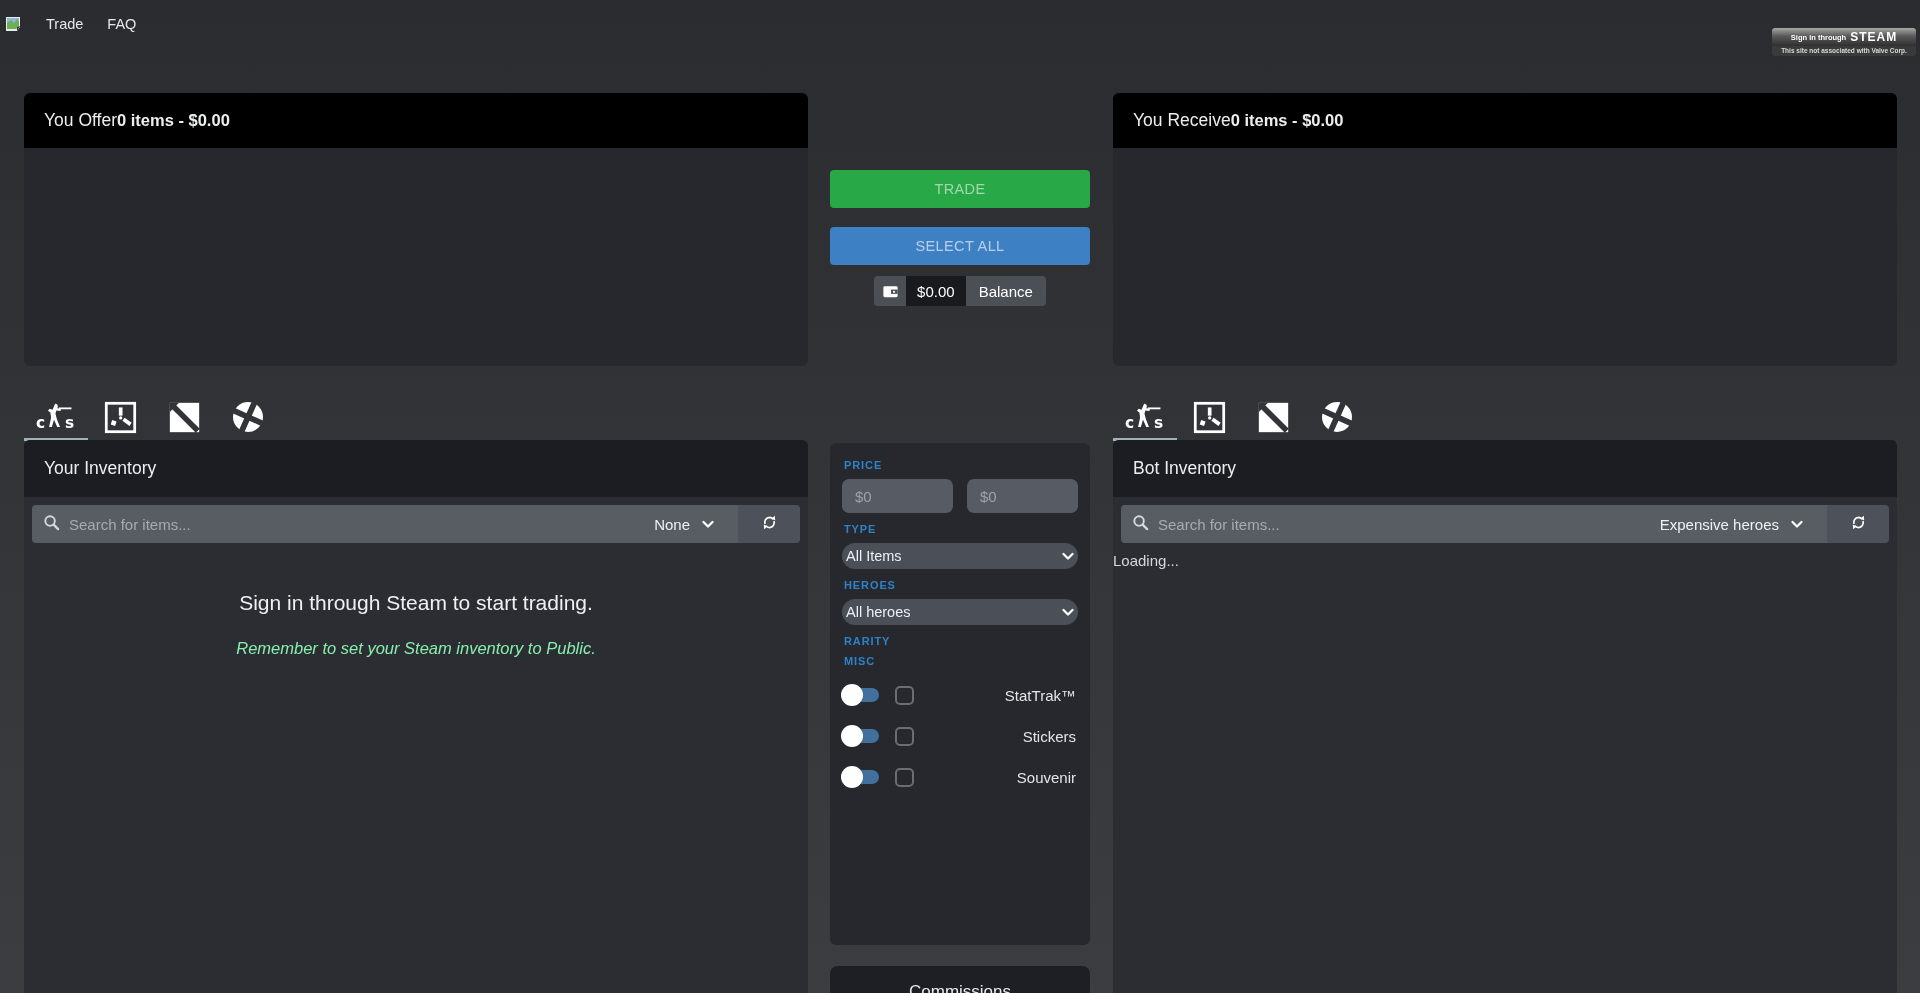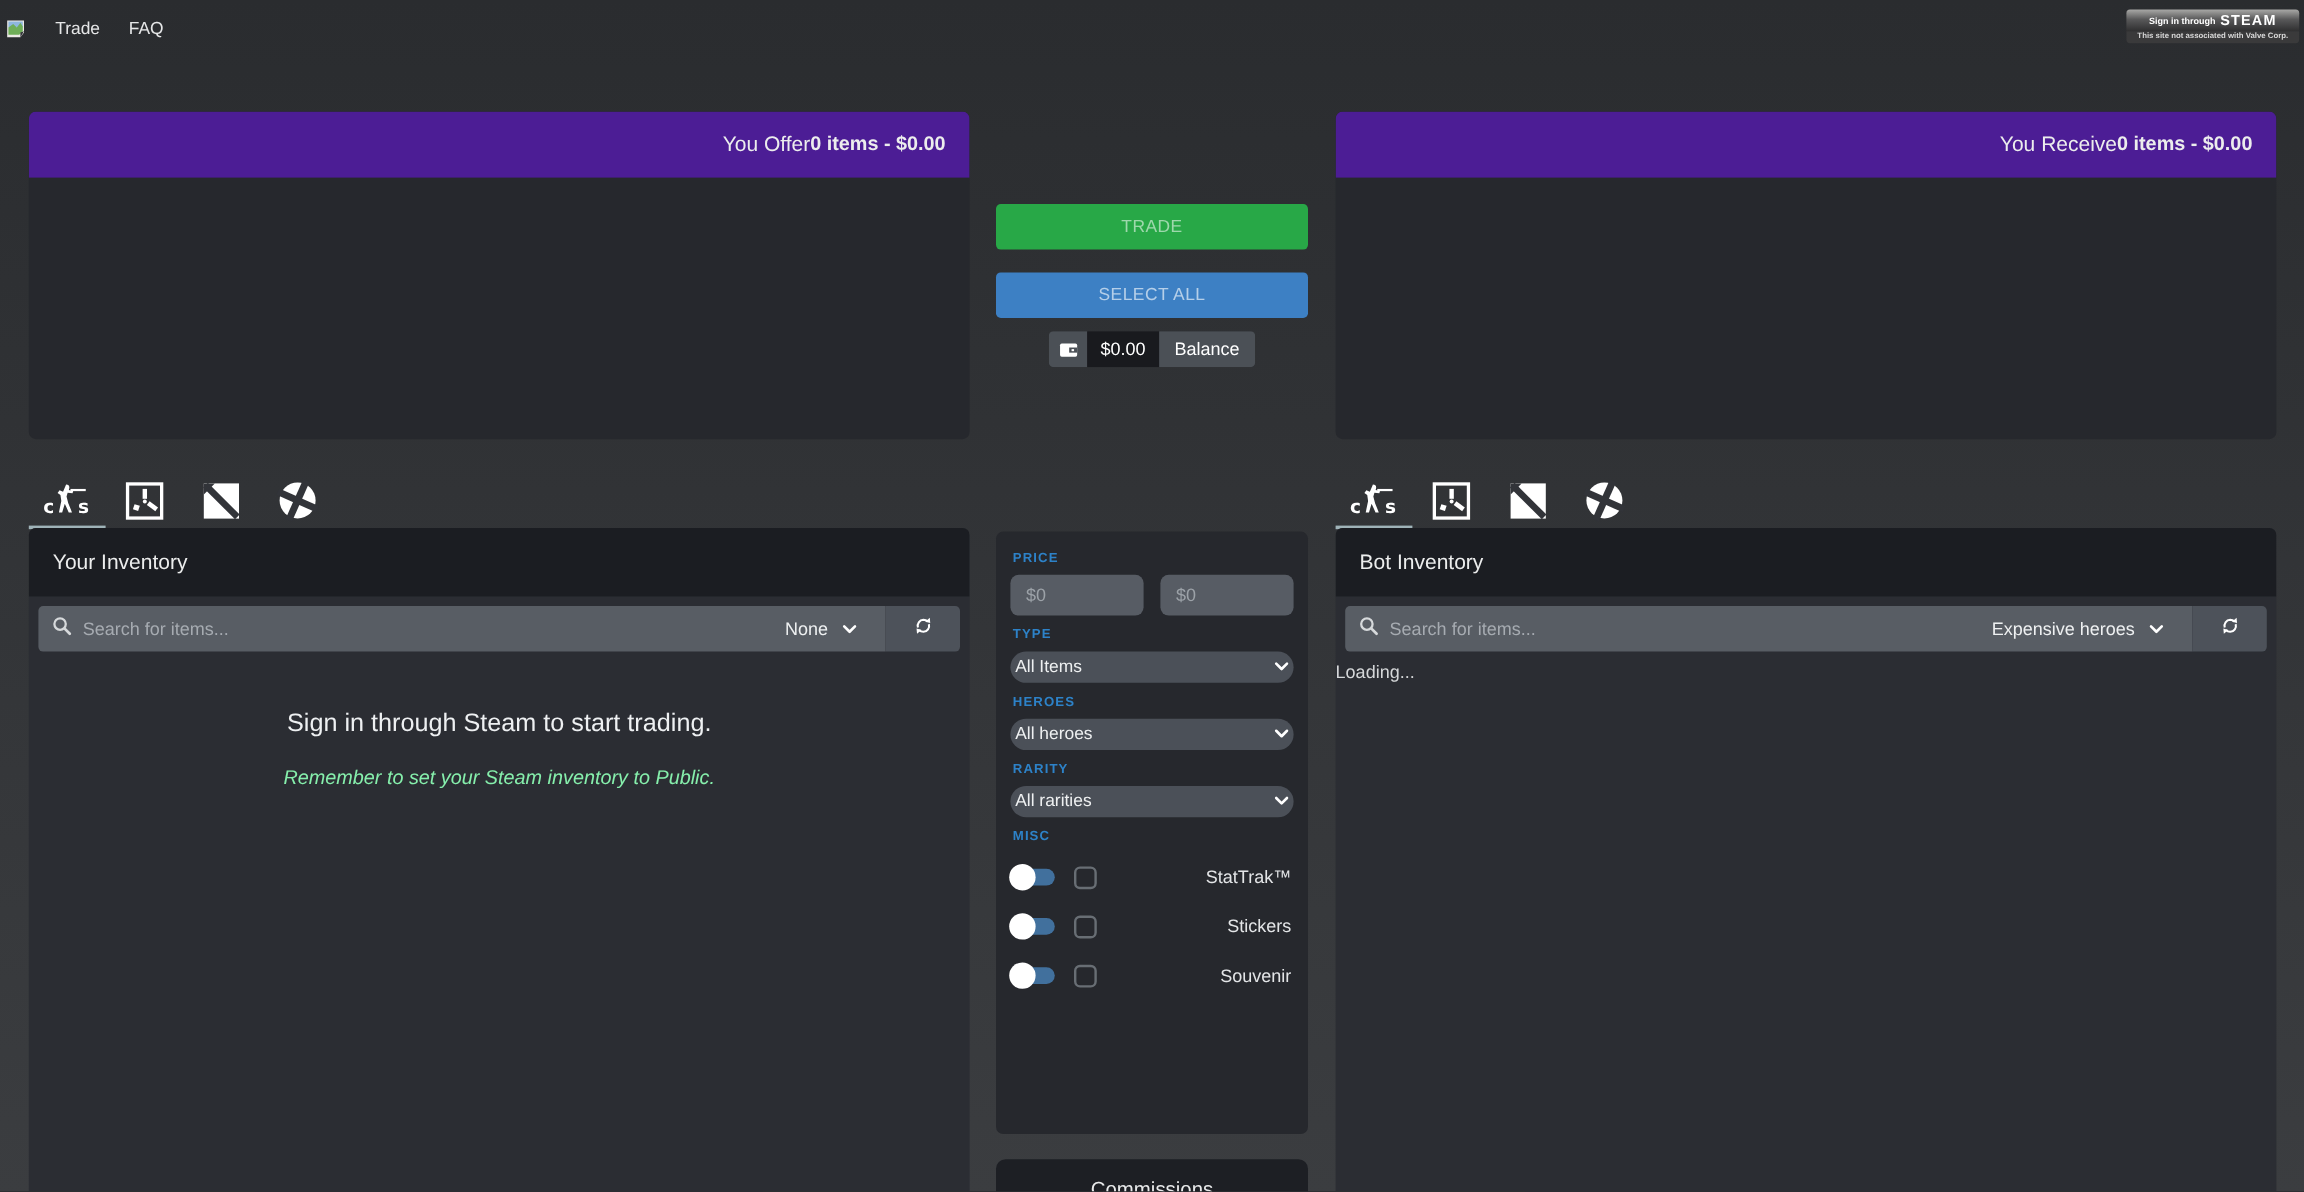--- a/index.html
+++ b/index.html
@@ -8,38 +8,38 @@
   .page {
     position:relative; width:1920px; height:993px; overflow:hidden;
     background:linear-gradient(180deg,#2a2c2f 0%, #3b3d40 100%);
     color:#e9eaeb;
   }
 
   
   .nav { position:absolute; top:0; left:0; right:0; height:48px; display:flex; align-items:center; }
   .nav-logo { margin-left:4px; display:flex; align-items:center; }
   .nav-link { color:#e6e7e8; font-size:14.5px; margin-left:24px; cursor:pointer; }
-  .steam-btn { position:absolute; right:4px; top:8px; width:144px; cursor:pointer; }
+  .steam-btn { position:absolute; right:4px; top:28px; width:144px; cursor:pointer; }
   .steam-top {
     height:18px; border-radius:3px 3px 0 0; display:flex; align-items:center; justify-content:center; gap:4px;
     background:linear-gradient(180deg,#a8a8a6 0%, #59595a 45%, #2f2f30 100%);
   }
   .steam-small { font-size:7.5px; font-weight:bold; color:#fff; }
   .steam-brand { font-size:12px; font-weight:bold; letter-spacing:1px; color:#fff; }
   .steam-sub {
     height:10px; border-radius:0 0 3px 3px; background:#3a3a3b; color:#d9d9d9;
     font-size:6.5px; font-weight:bold; text-align:center; line-height:10px;
   }
 
   
   .offer-panel { position:absolute; top:93px; width:784px; height:273px; border-radius:6px; background:#26282d; overflow:hidden; }
   .offer-panel.left { left:24px; }
   .offer-panel.right { left:1113px; }
   .offer-header {
-    height:55px; background:#4c1d95; display:flex; align-items:center; justify-content:flex-end;
+    height:55px; background:#000000; display:flex; align-items:center; justify-content:flex-start;
     padding:0 20px;
   }
   .offer-title { font-size:17.5px; color:#eceded; }
   .offer-summary { font-size:16.5px; color:#eceded;font-weight:bold; }
 
   
   .btn { position:absolute; left:830px; width:260px; height:38px; border:none; border-radius:4px;
          font-size:14.5px; letter-spacing:.4px; cursor:pointer; font-family:inherit; }
   .btn-trade { top:170px; background:#28a847; color:rgba(255,255,255,.55); }
   .btn-select { top:227px; background:#3d80c4; color:rgba(255,255,255,.62); }
@@ -343,28 +343,20 @@
       <div class="f-select">
         <span class="f-select-value">All heroes</span>
         <span>
           <svg width="12" height="9" viewBox="0 0 12 8">
               <polyline points="1.5,1.5 6,6 10.5,1.5" fill="none" stroke="#fff" stroke-width="2.2" stroke-linecap="round" stroke-linejoin="round"></polyline>
             </svg>
         </span>
       </div>
 
       <div class="f-label">RARITY</div>
-      <div class="f-select">
-        <span class="f-select-value">All rarities</span>
-        <span>
-          <svg width="12" height="9" viewBox="0 0 12 8">
-              <polyline points="1.5,1.5 6,6 10.5,1.5" fill="none" stroke="#fff" stroke-width="2.2" stroke-linecap="round" stroke-linejoin="round"></polyline>
-            </svg>
-        </span>
-      </div>
 
       <div class="f-label">MISC</div>
 
       <div class="misc-row">
         <span class="toggle">
           <span class="toggle-track"></span>
           <span class="toggle-knob"></span>
         </span>
         <span class="f-checkbox"></span>
         <span class="misc-label">StatTrak™</span>

